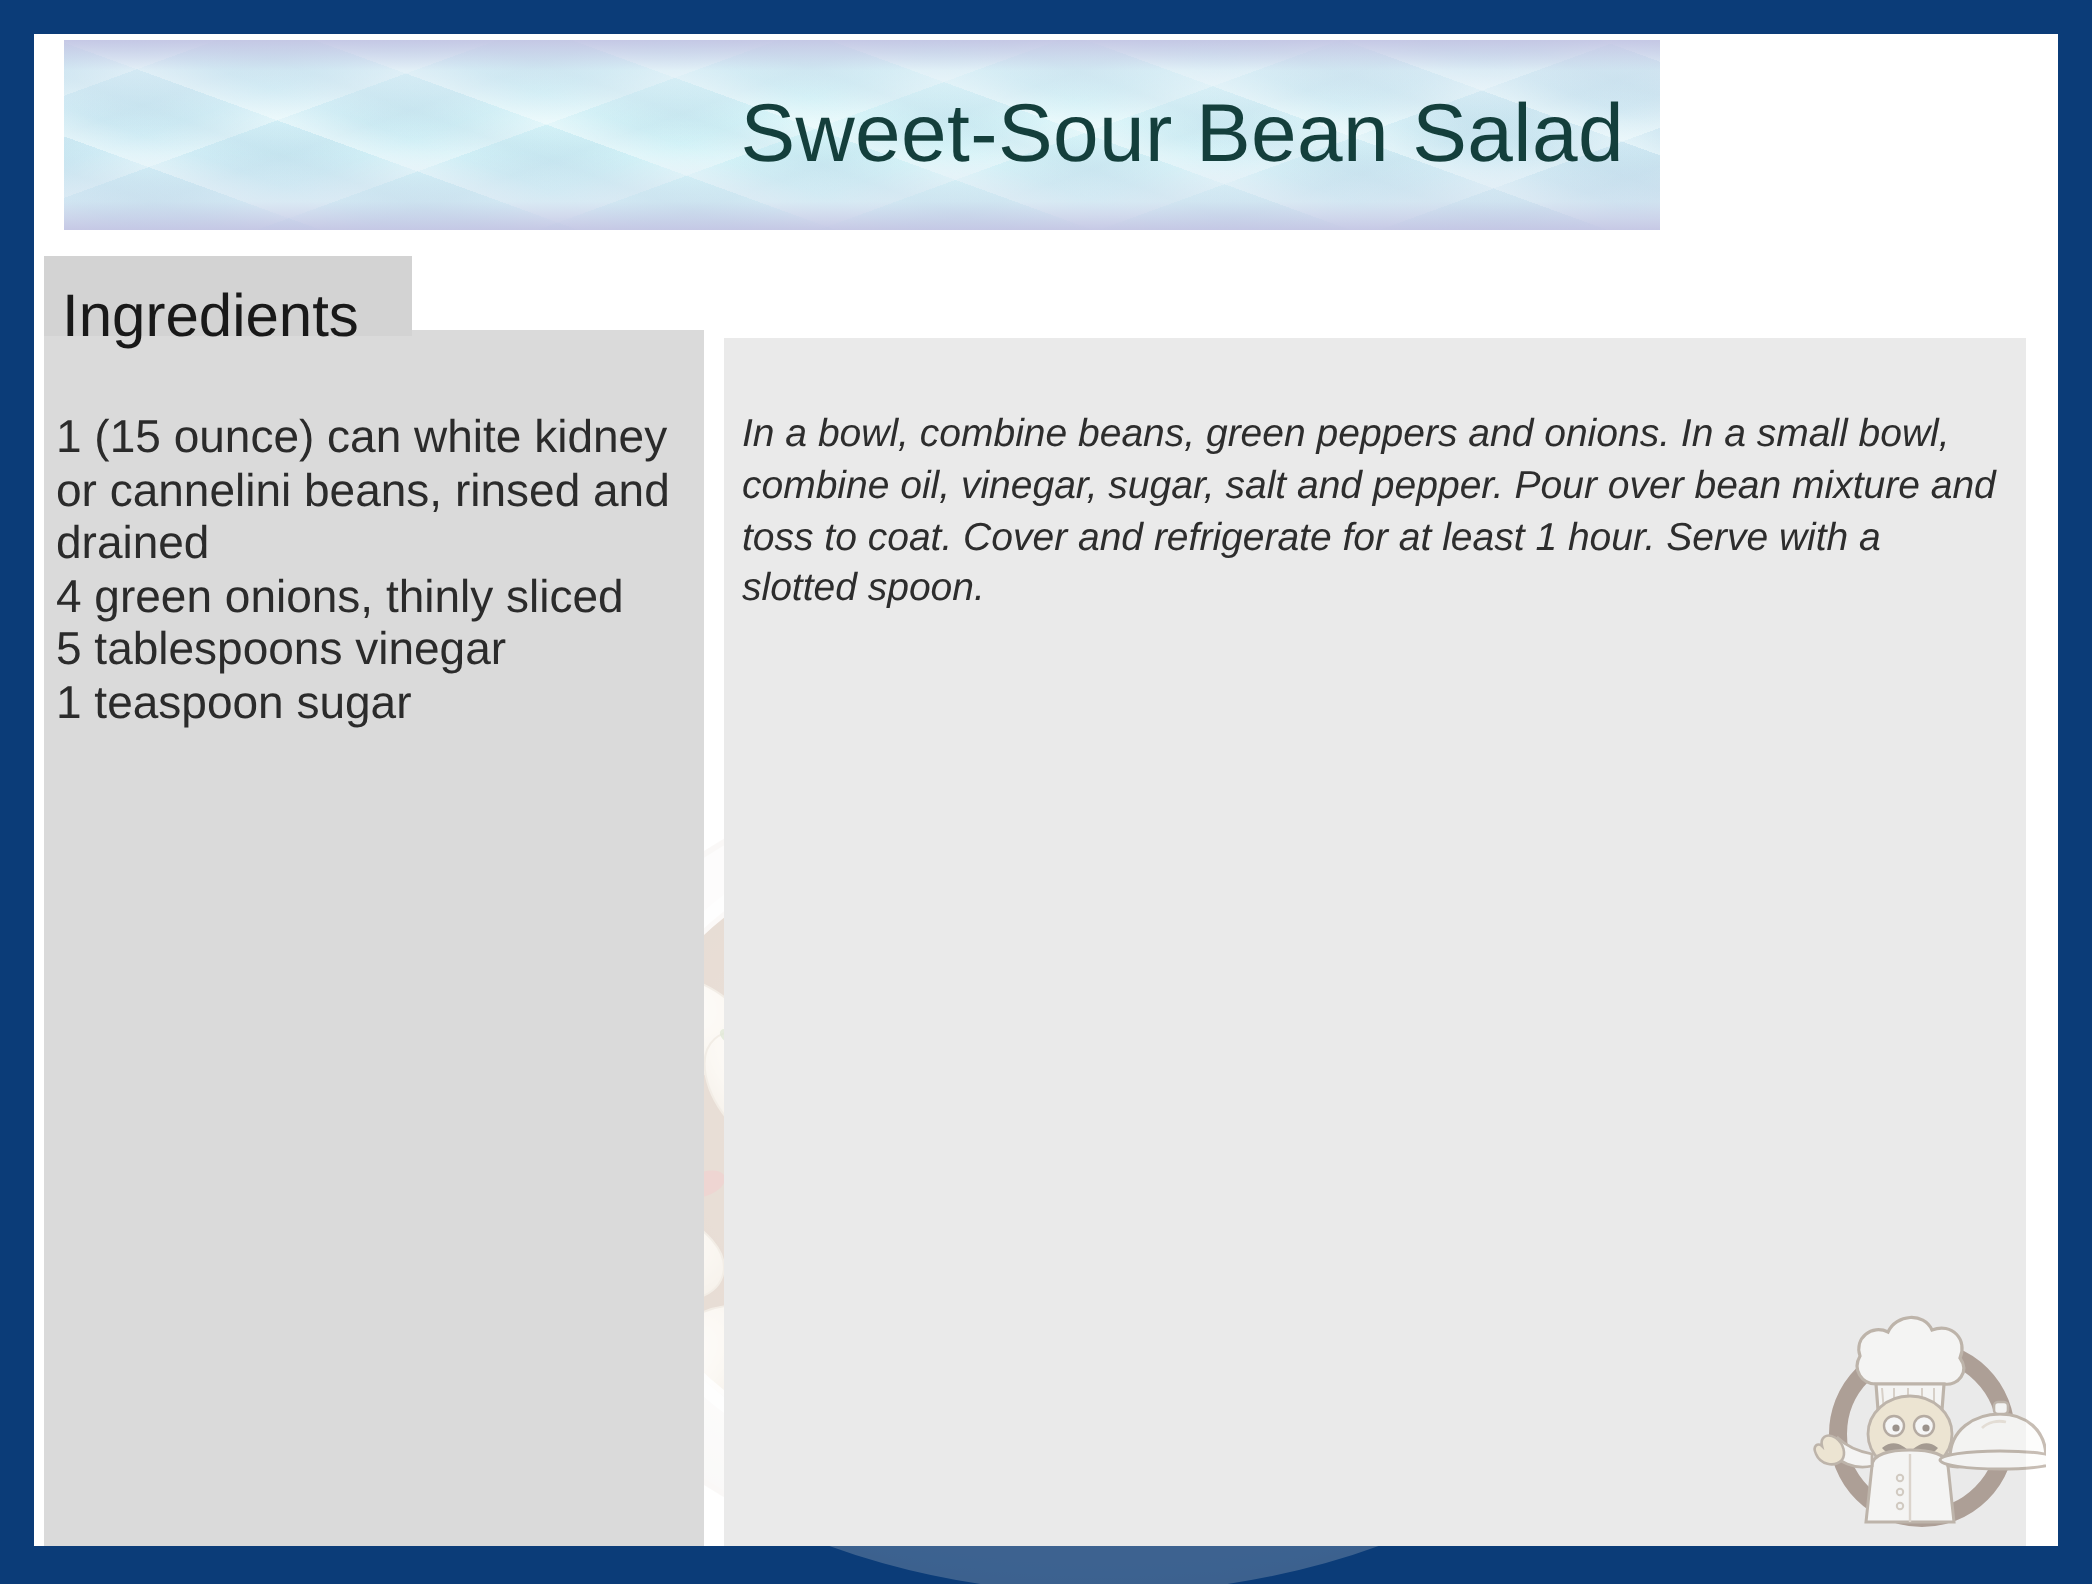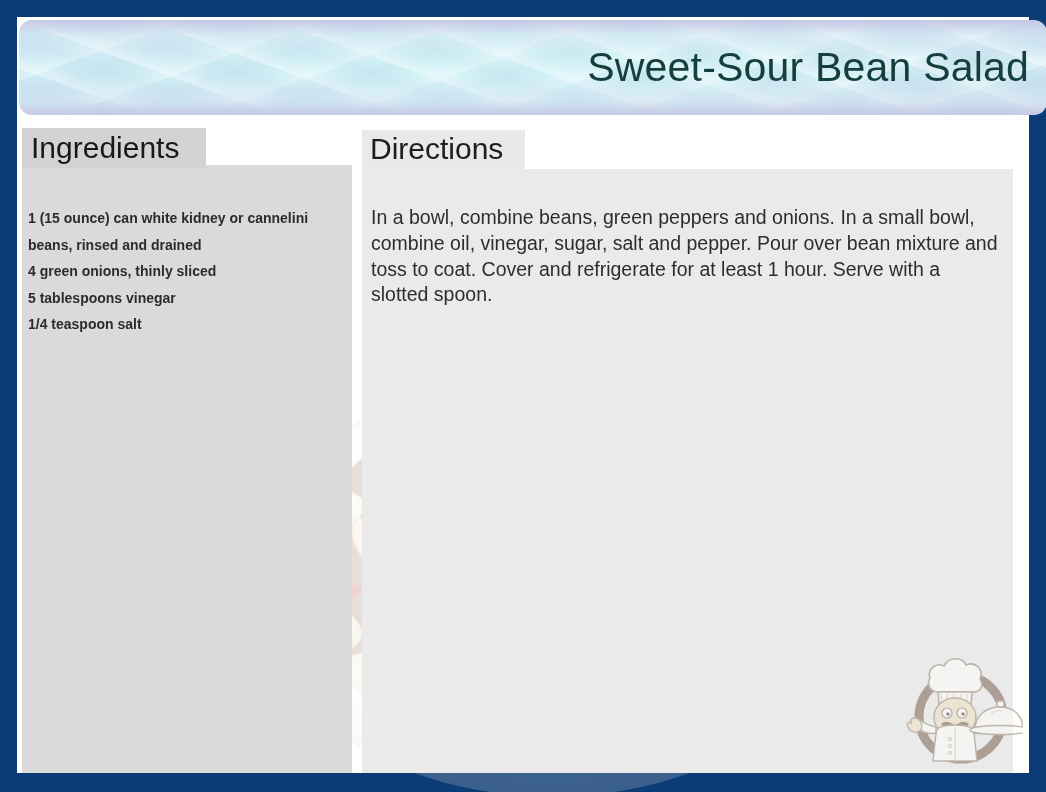--- a/index.html
+++ b/index.html
@@ -19,43 +19,42 @@
   #inner {
     position:absolute;
     left:17px; top:17px;
     width:1012px; height:756px;
     background:#ffffff;
   }
 
   
   #banner {
     position:absolute;
-    left:2px; top:3px;
-    width:1028px; height:95px;
+    left:15px; top:3px;
+    width:798px; height:95px;
     background:
       linear-gradient(180deg,
         rgba(196,198,228,0.95) 0%,
         rgba(214,232,243,0.55) 16%,
         rgba(212,243,247,0.25) 42%,
         rgba(205,240,246,0.25) 60%,
         rgba(209,226,240,0.6) 85%,
         rgba(196,198,228,0.95) 100%),
       repeating-linear-gradient(20deg,
         rgba(255,255,255,0.55) 0px,
         rgba(255,255,255,0.0) 14px,
         rgba(171,203,222,0.22) 28px,
         rgba(255,255,255,0.0) 44px),
       repeating-linear-gradient(-20deg,
         rgba(255,255,255,0.5) 0px,
         rgba(255,255,255,0.0) 16px,
         rgba(171,203,222,0.2) 30px,
         rgba(255,255,255,0.0) 48px),
       linear-gradient(90deg,#cfe9f4 0%, #d4f4f8 45%, #d9f3f8 70%, #cfe4f1 100%);
     overflow:hidden;
-    border-radius:13px;
   }
   #banner-title {
     position:absolute;
     right:18px; top:50%;
     transform:translateY(-52%);
     font-size:41px;
     letter-spacing:0.2px;
     color:#143f3c;
     white-space:nowrap;
   }
@@ -77,33 +76,32 @@
     background:#dadada;
   }
   #ing-tab {
     position:absolute;
     left:5px; top:111px;
     width:184px; height:40px;
     background:#d3d3d3;
   }
   #ing-tab-label {
     position:absolute;
-    left:9px; top:3px;
+    left:9px; top:14px;
     font-size:30px;
     color:#191919;
     white-space:nowrap;
   }
   #ing-list {
     position:absolute;
     left:6px; top:40px;
     width:320px;
-    font-size:14px;
+    font-size:23px;
     line-height:26.6px;
     color:#2b2b2b;
-    font-weight:bold;
   }
   #ing-list .ing { display:block; }
 
   #dir-panel {
     position:absolute;
     left:345px; top:152px;
     width:651px; height:604px;
     background:#eaeaea;
   }
   #dir-tab {
@@ -119,20 +117,21 @@
     color:#1d1d1d;
     white-space:nowrap;
   }
   #dir-text {
     position:absolute;
     left:9px; top:36px;
     width:628px;
     font-size:19.5px;
     line-height:25.8px;
     color:#2d2d2d;
+    font-style:italic;
   }
 
   
   #chef-logo {
     position:absolute;
     right:6px; bottom:6px;
     width:118px; height:122px;
     opacity:0.55;
     pointer-events:none;
   }
@@ -257,32 +256,29 @@
 
       <ellipse cx="360" cy="215" rx="257" ry="184" fill="none" stroke="#ffffff" stroke-width="9" opacity="0.85"></ellipse>
       <ellipse cx="360" cy="222" rx="299" ry="211" fill="none" stroke="#e9e4de" stroke-width="3"></ellipse>
     </svg>
 
     <div id="ing-panel">
       <div id="ing-list">
         <span class="ing">1 (15 ounce) can white kidney or cannelini beans, rinsed and drained</span>
         <span class="ing">4 green onions, thinly sliced</span>
         <span class="ing">5 tablespoons vinegar</span>
-        <span class="ing">1/4 teaspoon salt</span>
+        <span class="ing">1 teaspoon sugar</span>
       </div>
     </div>
     <div id="ing-tab">
       <div id="ing-tab-label">Ingredients</div>
     </div>
 
     <div id="dir-panel">
       <div id="dir-text">In a bowl, combine beans, green peppers and onions. In a small bowl, combine oil, vinegar, sugar, salt and pepper. Pour over bean mixture and toss to coat. Cover and refrigerate for at least 1 hour. Serve with a slotted spoon.</div>
-    </div>
-    <div id="dir-tab">
-      <div id="dir-tab-label">Directions</div>
     </div>
 
     <svg id="chef-logo" viewBox="0 0 118 122" xmlns="http://www.w3.org/2000/svg">
 
       <circle cx="56" cy="72" r="42" fill="none" stroke="#7d6252" stroke-width="9"></circle>
 
       <path d="M33 47 C26 47 21 40 25 33 C22 24 31 17 39 21 C43 12 57 11 61 20
                C71 16 79 25 75 34 C80 41 74 48 67 47 Z" fill="#fdfdfb" stroke="#9a8877" stroke-width="1.6"></path>
       <path d="M33 47 L34 60 C42 64 58 64 66 60 L67 47 Z" fill="#fdfdfb" stroke="#9a8877" stroke-width="1.6"></path>
       <path d="M36 49 L37 61 M42 49 L42 63 M49 49 L49 64 M56 49 L56 64 M62 49 L62 62" stroke="#c9bcae" stroke-width="1"></path>

